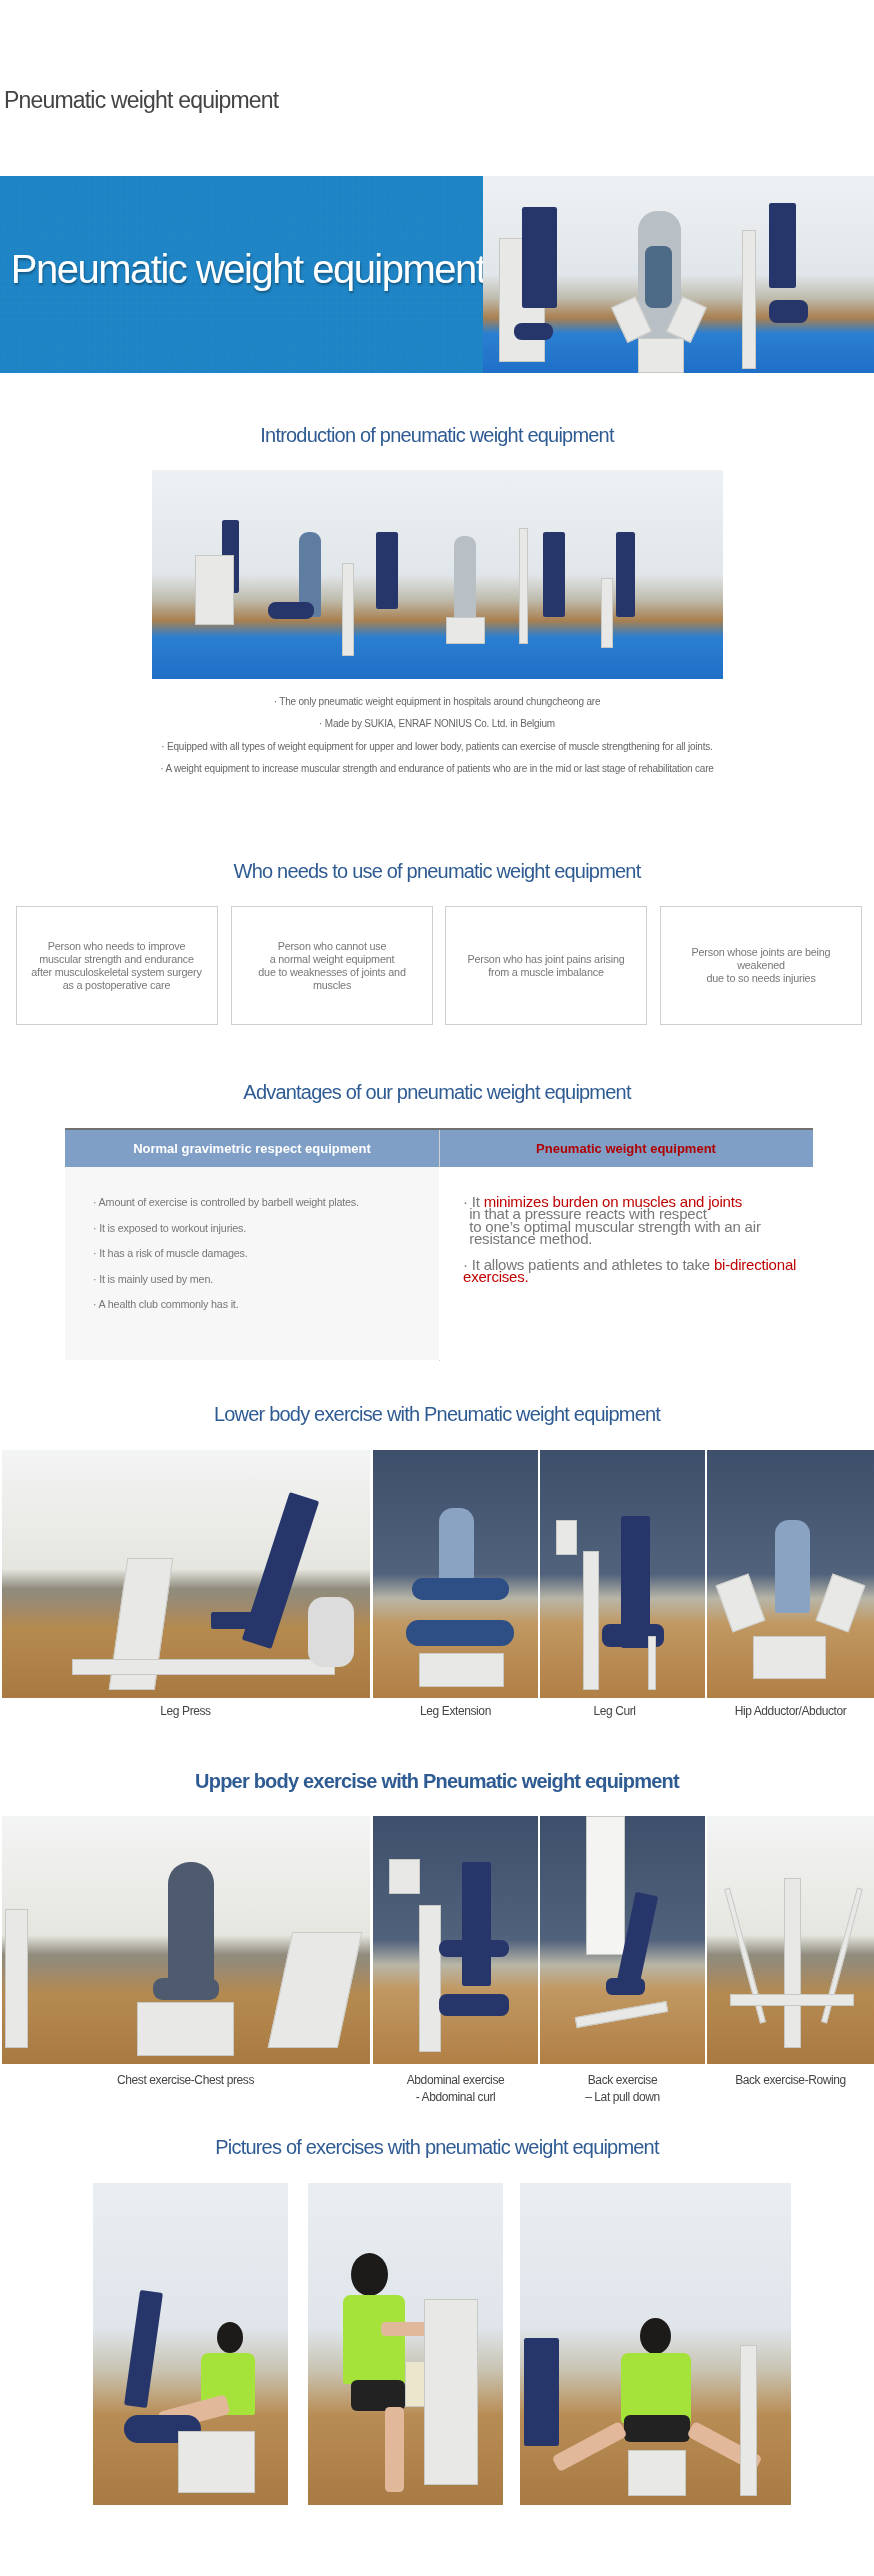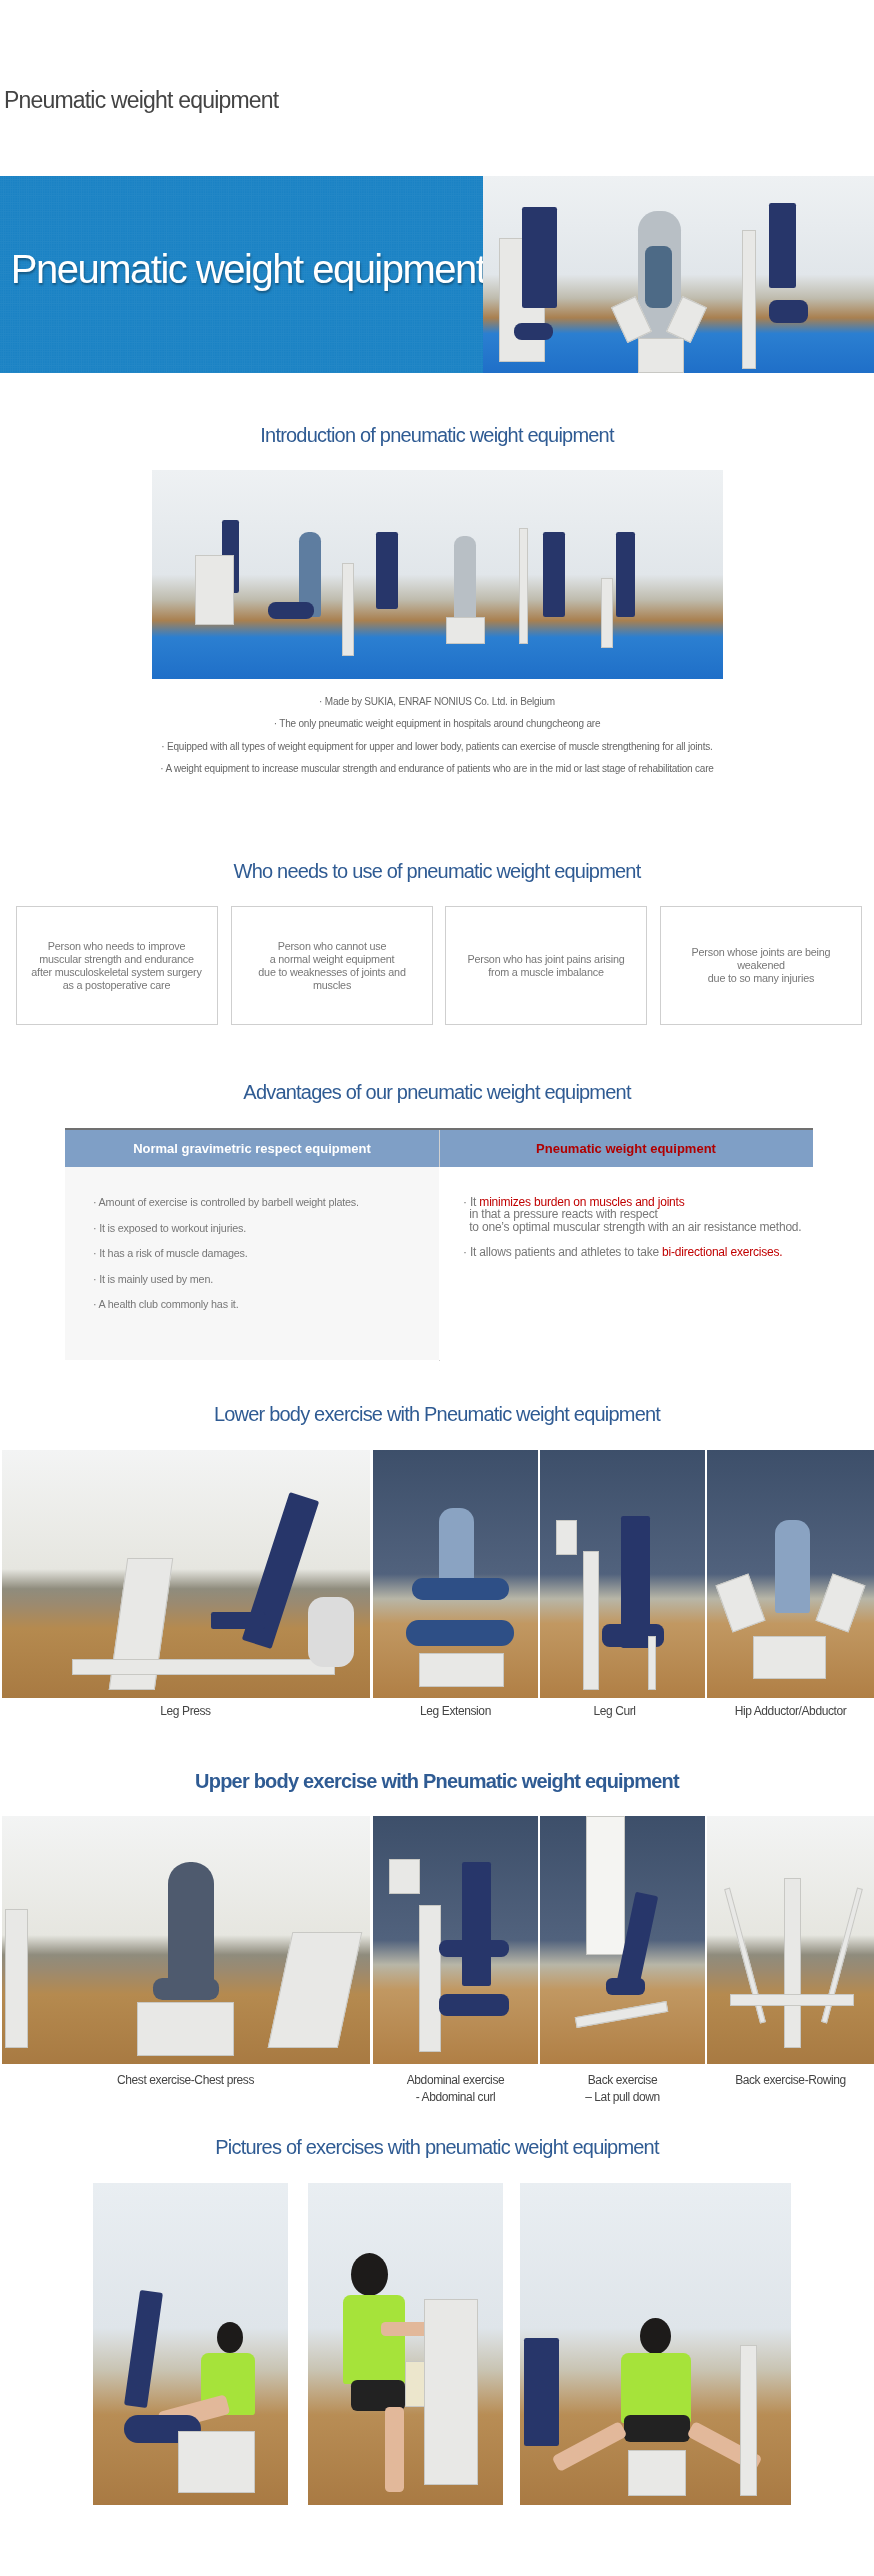--- a/index.html
+++ b/index.html
@@ -45,21 +45,21 @@
   .adv-topline { position: absolute; left: 0; top: 0; width: 748px; height: 1.5px; background: #707070; }
   .adv-head { position: absolute; top: 1.5px; height: 37px; background: #7f9fc6; display: flex; align-items: center; justify-content: center; font-size: 13px; font-weight: bold; }
   .adv-head.left { left: 0; width: 374px; color: #fff; }
   .adv-head.right { left: 374px; width: 374px; color: #b00000; }
   .adv-divider { position: absolute; left: 374px; top: 1.5px; width: 0.8px; height: 231px; background: #d0d0d0; }
   .adv-left { position: absolute; left: 0; top: 39px; width: 374px; height: 193px; background: #f7f7f7; }
   .adv-right { position: absolute; left: 374px; top: 39px; width: 374px; height: 193px; background: #fff; }
   .adv-left ul { position: absolute; left: 28px; top: 29px; list-style: none; }
   .adv-left li { font-size: 10.8px; color: #777; height: 25.5px; letter-spacing: -0.2px; }
   .adv-right ul { position: absolute; left: 24px; top: 29px; list-style: none; }
-  .adv-right li { font-size: 12px; color: #777; line-height: 12.4px; margin-bottom: 13px; letter-spacing: -0.2px; }
+  .adv-right li { font-size: 15px; color: #777; line-height: 12.4px; margin-bottom: 13px; letter-spacing: -0.2px; }
   .adv-right .cont { display: block; padding-left: 6.2px; }
   .hl { color: #c00000; }
 
   .caption { text-align: center; font-size: 12px; color: #444; letter-spacing: -0.4px; line-height: 17px; white-space: pre-line; }
 </style>
 </head>
 <body>
 
 <div class="abs page-title">Pneumatic weight equipment</div>
 
@@ -91,38 +91,38 @@
   <div class="seat" style="left:224px;top:62px;width:21.7px;height:77px;"></div>
   <div class="frame" style="left:190px;top:93px;width:11.6px;height:93px;"></div>
   <div style="position:absolute;left:302px;top:66px;width:21.7px;height:85px;background:#b8bfc5;border-radius:9.3px 9.3px 3.1px 3.1px;"></div>
   <div class="frame" style="left:294px;top:147px;width:39px;height:27px;"></div>
   <div class="seat" style="left:391px;top:62px;width:21.7px;height:85px;"></div>
   <div class="frame" style="left:367px;top:58px;width:9.3px;height:116px;"></div>
   <div class="seat" style="left:464px;top:62px;width:18.6px;height:85px;"></div>
   <div class="frame" style="left:449px;top:108px;width:11.6px;height:70px;"></div>
 </div>
 <ul class="abs intro-list">
+  <li>· The only pneumatic weight equipment in hospitals around chungcheong are</li>
   <li>· Made by SUKIA, ENRAF NONIUS Co. Ltd. in Belgium</li>
-  <li>· The only pneumatic weight equipment in hospitals around chungcheong are</li>
   <li>· Equipped with all types of weight equipment for upper and lower body, patients can exercise of muscle strengthening for all joints.</li>
   <li>· A weight equipment to increase muscular strength and endurance of patients who are in the mid or last stage of rehabilitation care</li>
 </ul>
 
 <div class="abs section-heading" style="top:860px;">Who needs to use of pneumatic weight equipment</div>
 <div class="abs who-box" style="left:15.5px;">Person who needs to improve
 muscular strength and endurance
 after musculoskeletal system surgery
 as a postoperative care</div>
 <div class="abs who-box" style="left:231px;">Person who cannot use
 a normal weight equipment
 due to weaknesses of joints and muscles</div>
 <div class="abs who-box" style="left:445px;">Person who has joint pains arising
 from a muscle imbalance</div>
 <div class="abs who-box" style="left:660px;">Person whose joints are being weakened
-due to so many injuries</div>
+due to so needs injuries</div>
 
 <div class="abs section-heading" style="top:1081px;">Advantages of our pneumatic weight equipment</div>
 <div class="abs adv-table">
   <div class="adv-topline"></div>
   <div class="adv-head left">Normal gravimetric respect equipment</div>
   <div class="adv-head right">Pneumatic weight equipment</div>
   <div class="adv-left">
     <ul>
       <li>· Amount of exercise is controlled by barbell weight plates.</li>
       <li>· It is exposed to workout injuries.</li>

